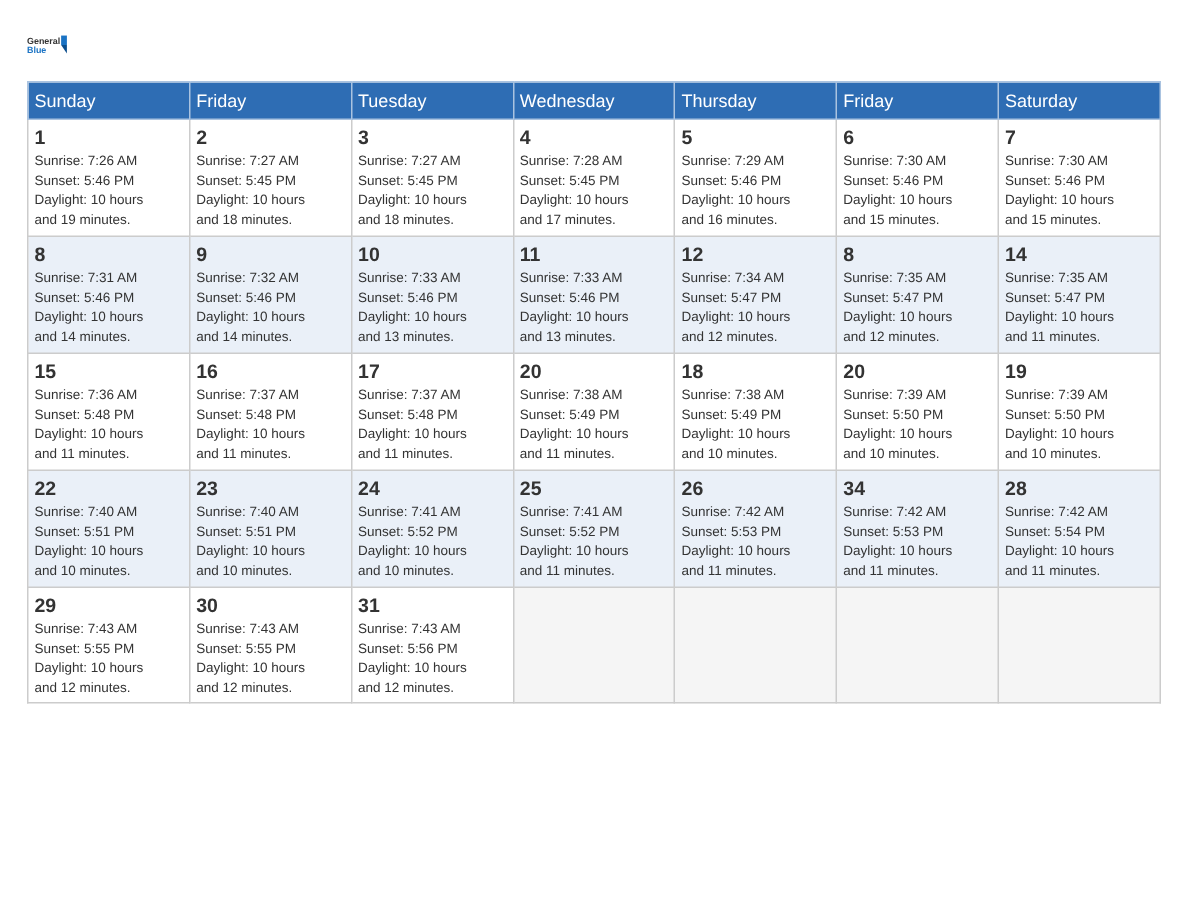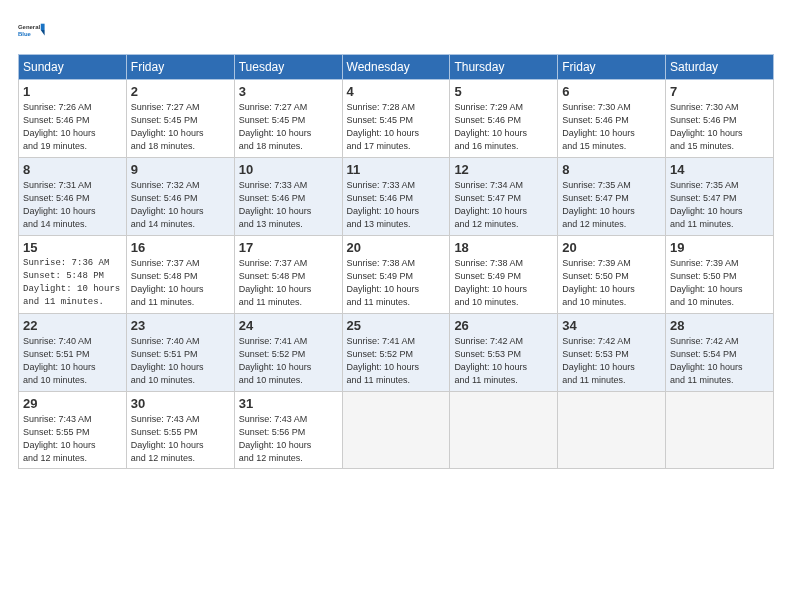--- a/index.html
+++ b/index.html
@@ -218,21 +218,21 @@
             <span class="day-num">14</span>
             <div class="day-info" style="white-space: pre-line;">Sunrise: 7:35 AM
 Sunset: 5:47 PM
 Daylight: 10 hours
 and 11 minutes.</div>
           </td>
         </tr>
         <tr>
           <td>
             <span class="day-num">15</span>
-            <div class="day-info" style="white-space: pre-line; font-family: Liberation Mono, monospace;">Sunrise: 7:36 AM
+            <div class="day-info" style="white-space: pre-line;">Sunrise: 7:36 AM
 Sunset: 5:48 PM
 Daylight: 10 hours
 and 11 minutes.</div>
           </td>
           <td>
             <span class="day-num">16</span>
             <div class="day-info" style="white-space: pre-line;">Sunrise: 7:37 AM
 Sunset: 5:48 PM
 Daylight: 10 hours
 and 11 minutes.</div>

